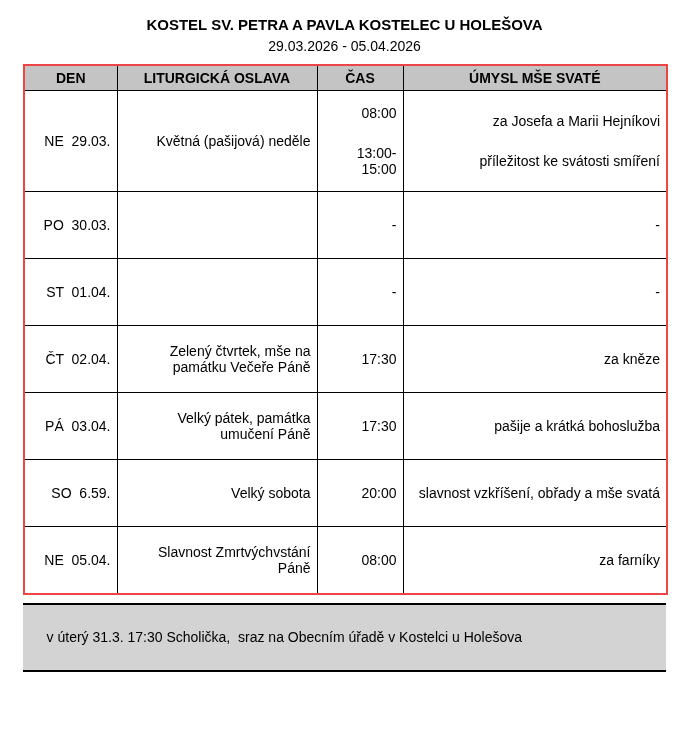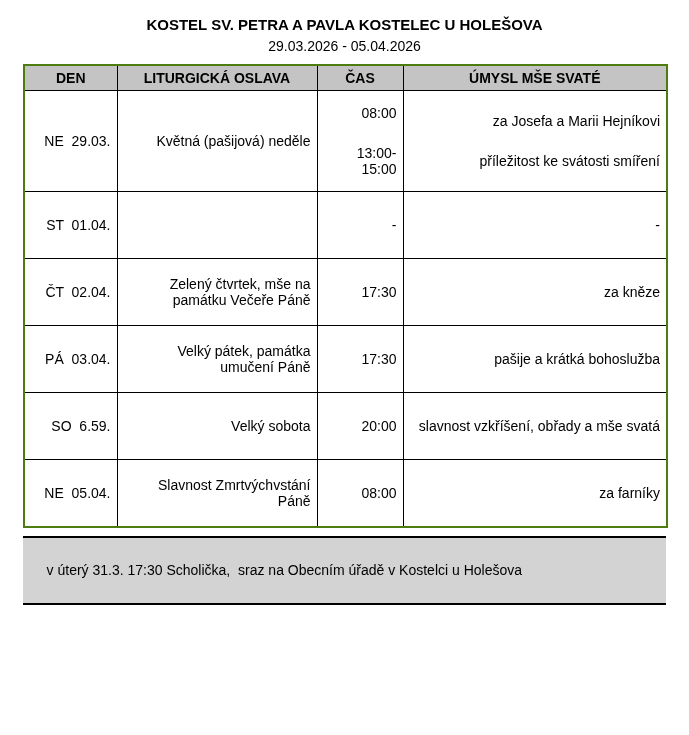--- a/index.html
+++ b/index.html
@@ -25,21 +25,21 @@
   .date-range {
     text-align: center;
     font-size: 14px;
     line-height: 20px;
     margin-bottom: 8px;
   }
   table.schedule {
     border-collapse: collapse;
     table-layout: fixed;
     width: 643px;
-    border: 2px solid #4d7c0f;
+    border: 2px solid #ef4444;
     padding-left: 32px;
   }
   table.schedule th, table.schedule td {
     border: 1px solid #000;
     font-size: 14px;
   }
   table.schedule th {
     background: #c4c4c4;
     font-weight: bold;
     text-align: center;
@@ -103,20 +103,26 @@
         <td>
           <div>08:00</div>
           <div class="line2">13:00-15:00</div>
         </td>
         <td>
           <div>za Josefa a Marii Hejníkovi</div>
           <div class="line2">příležitost ke svátosti smíření</div>
         </td>
       </tr>
 
+      <tr class="r-std">
+        <td class="day">PO  30.03.</td>
+        <td></td>
+        <td>-</td>
+        <td>-</td>
+      </tr>
 
 
       <tr class="r-std">
         <td class="day">ST  01.04.</td>
         <td></td>
         <td>-</td>
         <td>-</td>
       </tr>
 
       <tr class="r-std">

